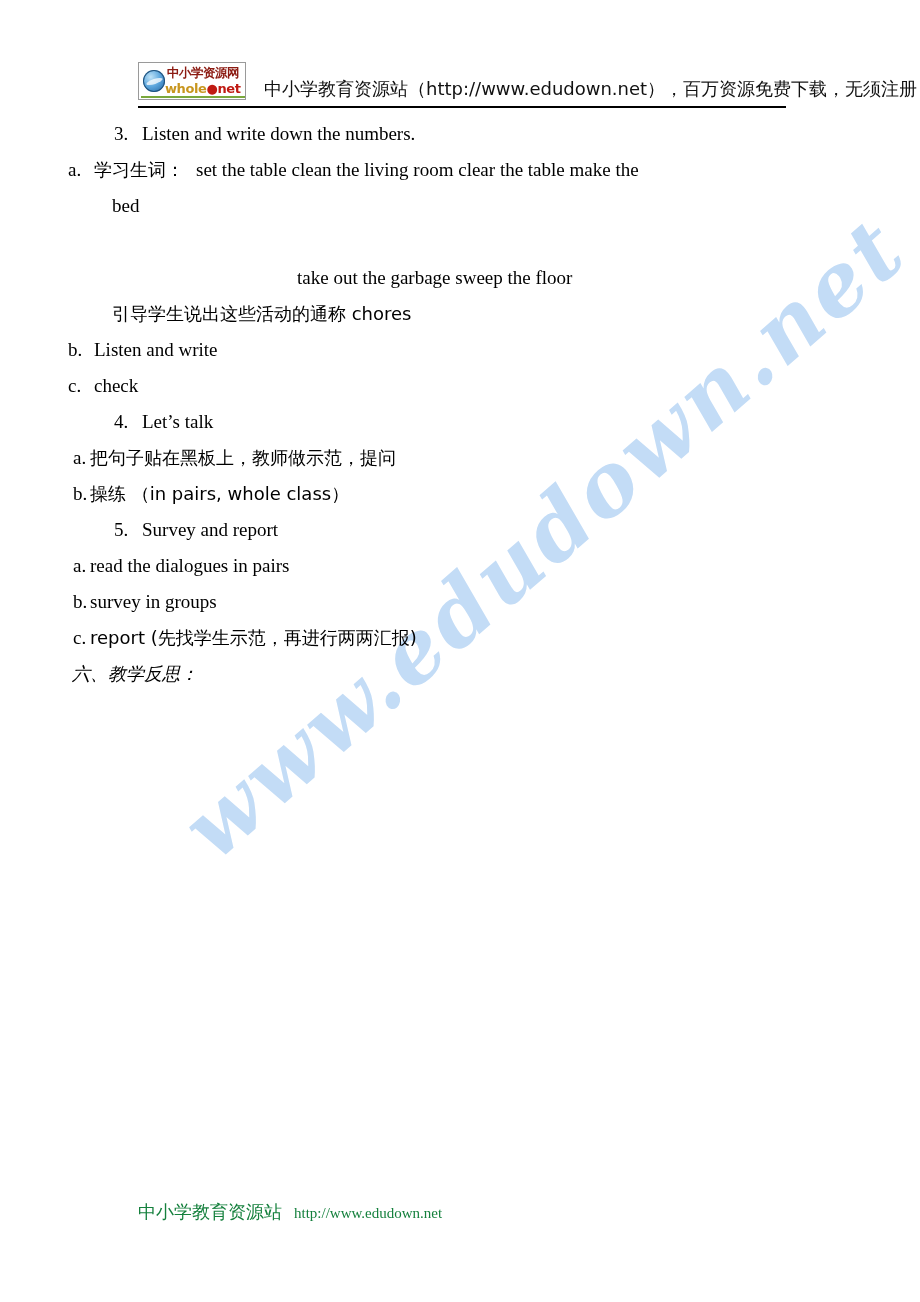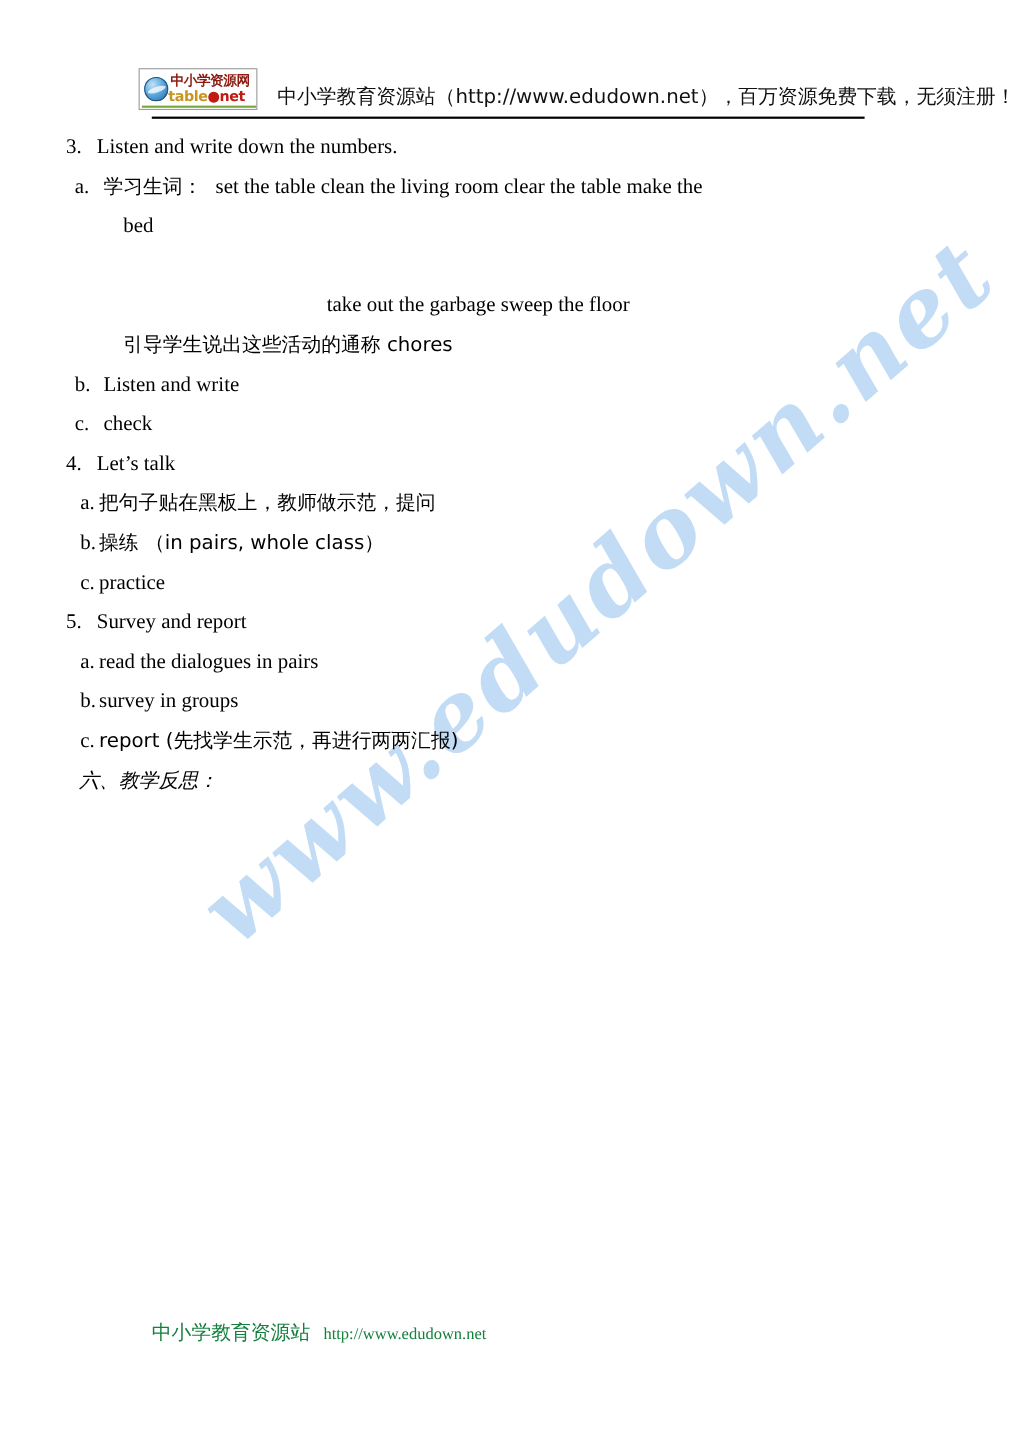--- a/index.html
+++ b/index.html
@@ -17,21 +17,21 @@
   }
 
   .page {
     position: absolute;
     inset: 0;
   }
 
   
   .header {
     position: absolute;
-    left: 126px;
+    left: 138px;
     top: 58px;
     width: 648px;
     height: 52px;
   }
   .header-logo {
     position: absolute;
     left: 0px;
     top: 4px;
     width: 108px;
     height: 38px;
@@ -122,21 +122,21 @@
     top: 116px;
     width: 920px;
   }
   .line {
     position: relative;
     height: 36px;
     line-height: 36px;
     font-size: 19px;
     white-space: nowrap;
   }
-  .ind-num   { padding-left: 60px; }
+  .ind-num   { padding-left: 114px; }
   .ind-let   { padding-left: 68px; }
   .ind-let2  { padding-left: 73px; }
   .ind-cont  { padding-left: 112px; }
   .ind-deep  { padding-left: 297px; }
   .ind-root  { padding-left: 72px; font-style: italic; }
 
   .num-marker { display: inline-block; width: 28px; }
   .let-marker { display: inline-block; width: 26px; }
   .let-marker-tight { display: inline-block; width: 17px; }
 
@@ -187,21 +187,21 @@
 <div class="page">
 
   <div class="watermark">www.edudown.net</div>
 
   <div class="header">
 
     <div class="header-logo">
       <div class="logo-globe"></div>
       <div class="logo-line1">中小学资源网</div>
       <div class="logo-line2">
-        <span>table</span><span class="dot">●</span><span class="net">net</span>
+        <span>whole</span><span class="dot">●</span><span class="net">net</span>
       </div>
       <div class="logo-underline"></div>
     </div>
 
     <div class="header-text cjk">中小学教育资源站（http://www.edudown.net），百万资源免费下载，无须注册！</div>
   </div>
 
   <div class="header-rule"></div>
 
   <div class="content" id="body-lines">
@@ -209,21 +209,20 @@
       <div class="line ind-let"><span class="let-marker">a.</span><span class="cjk">学习生词：</span><span class="gap-sm"></span><span>set the table    clean the living room    clear the table      make the</span></div>
       <div class="line ind-cont"><span>bed</span></div>
       <div class="line ind-cont"><span></span></div>
       <div class="line ind-deep"><span>take out the garbage      sweep the floor</span></div>
       <div class="line ind-cont"><span class="cjk">引导学生说出这些活动的通称  chores</span></div>
       <div class="line ind-let"><span class="let-marker">b.</span><span>Listen and write</span></div>
       <div class="line ind-let"><span class="let-marker">c.</span><span>check</span></div>
       <div class="line ind-num"><span class="num-marker">4.</span><span>Let’s talk</span></div>
       <div class="line ind-let2"><span class="let-marker-tight">a.</span><span class="cjk">把句子贴在黑板上，教师做示范，提问</span></div>
       <div class="line ind-let2"><span class="let-marker-tight">b.</span><span class="cjk">操练  （in pairs, whole class）</span></div>
-      <div class="line ind-let2"><span class="let-marker-tight">c.</span><span>practice</span></div>
       <div class="line ind-num"><span class="num-marker">5.</span><span>Survey and report</span></div>
       <div class="line ind-let2"><span class="let-marker-tight">a.</span><span>read the dialogues in pairs</span></div>
       <div class="line ind-let2"><span class="let-marker-tight">b.</span><span>survey in groups</span></div>
       <div class="line ind-let2"><span class="let-marker-tight">c.</span><span class="cjk">report (先找学生示范，再进行两两汇报)</span></div>
       <div class="line ind-root"><span class="cjk">六、教学反思：</span></div>
     </div>
 
   <div class="footer">
     <span class="cjk">中小学教育资源站</span><span class="gap-sm"></span><span class="url">http://www.edudown.net</span>
   </div>

